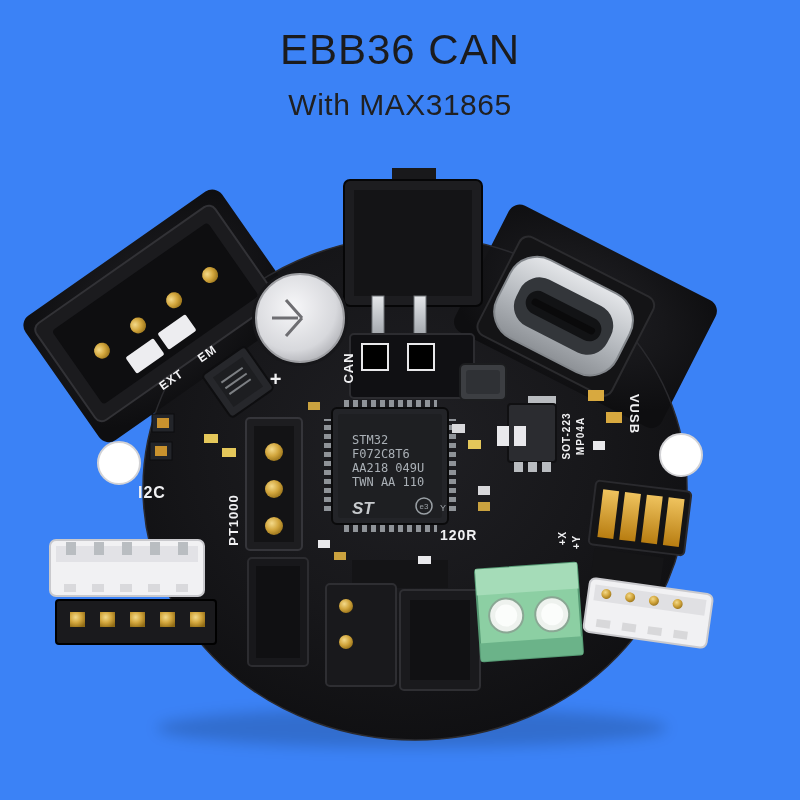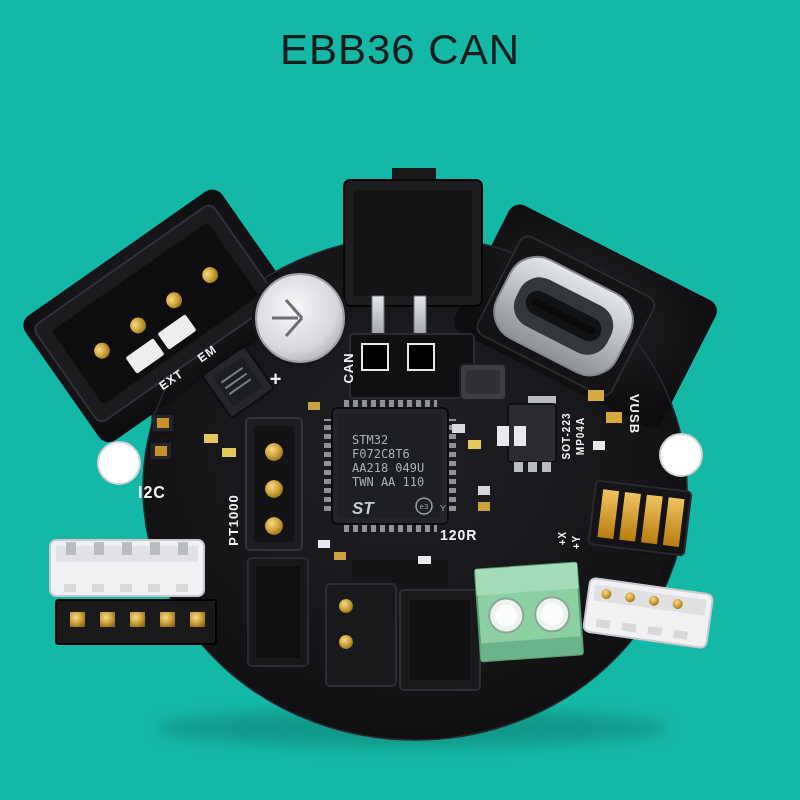--- a/index.html
+++ b/index.html
@@ -1,20 +1,20 @@
 <!DOCTYPE html>
 <html><head>
 <meta charset="utf-8">
 <style>
   html,body{margin:0;padding:0;background:#ffffff;}
   .stage{
     position:relative;
     width:800px;height:800px;
     margin:0 auto;
-    background:#14b8a6;
+    background:#3b82f6;
     overflow:hidden;
     font-family:"Liberation Sans", sans-serif;
   }
   .titles{
     position:absolute;top:0;left:0;width:800px;text-align:center;z-index:2;
     pointer-events:none;
   }
   .titles h1{
     margin:26px 0 0 0;
     font-size:42px;font-weight:500;letter-spacing:1px;color:#1b1b1d;
@@ -27,20 +27,21 @@
   .silk{fill:#f1f1f3;font-weight:bold;letter-spacing:1px;}
   .chiptxt{fill:#aab0b6;font-family:"DejaVu Sans Mono", monospace;}
 </style>
 </head>
 <body>
 
 <div class="stage">
 
   <div class="titles">
     <h1>EBB36 CAN</h1>
+    <h2>With MAX31865</h2>
   </div>
 
   <svg class="photo" width="800" height="800" viewBox="0 0 800 800">
     <defs>
       <radialGradient id="boardGrad" cx="48%" cy="42%" r="65%">
         <stop offset="0%" stop-color="#202024"></stop>
         <stop offset="55%" stop-color="#17171a"></stop>
         <stop offset="100%" stop-color="#0e0e10"></stop>
       </radialGradient>
       <linearGradient id="metal" x1="0" y1="0" x2="0" y2="1">

